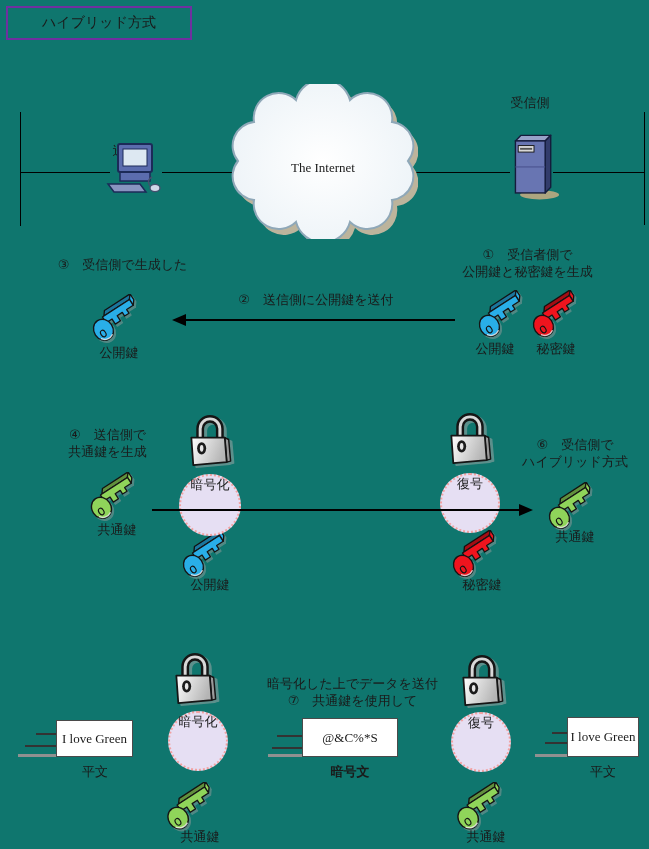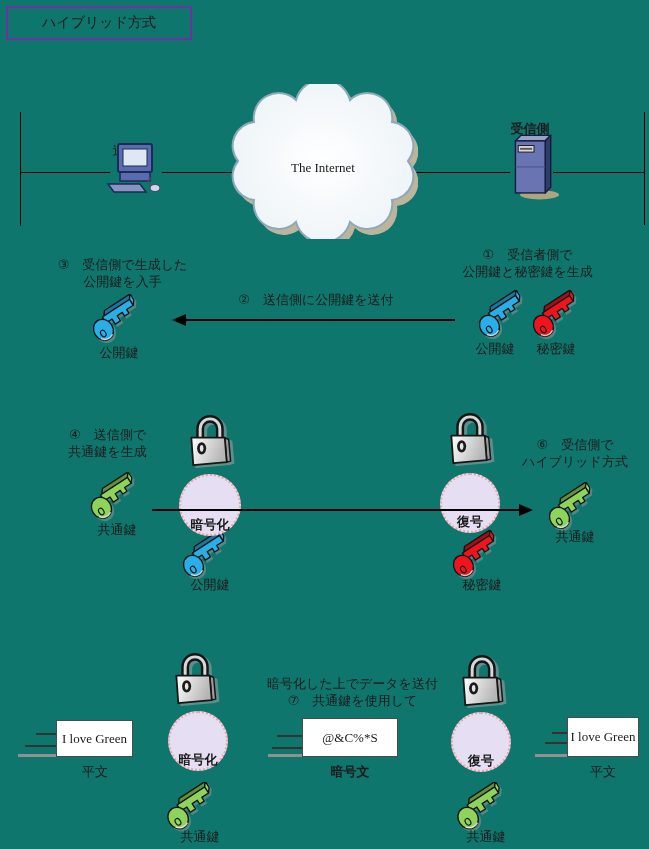--- a/index.html
+++ b/index.html
@@ -16,22 +16,22 @@
     left:6px;top:6px;width:182px;height:30px;border:2px solid #7030A0;
     display:flex;align-items:center;justify-content:center;font-size:14px;
   }
   
   .hline{height:1px;background:#000;}
   .vline{width:1px;background:#000;}
   
   .proc-circle{
     width:62px;height:62px;border-radius:50%;box-sizing:border-box;
     background:#E6DFF3;border:2px dotted #F2A2A2;
-    display:flex;align-items:flex-end;justify-content:center;
-    font-size:13px;z-index:1;font-weight:bold;
+    display:flex;align-items:flex-start;justify-content:center;
+    font-size:13px;z-index:1;
   }
   
   .arrow-line{height:2px;background:#000;z-index:2;}
   .tri-left{width:0;height:0;border-top:6px solid transparent;border-bottom:6px solid transparent;border-right:14px solid #000;z-index:2;}
   .tri-right{width:0;height:0;border-top:6px solid transparent;border-bottom:6px solid transparent;border-left:14px solid #000;z-index:2;}
   
   .doc-box{
     box-sizing:border-box;border:1.5px solid #4a4a4a;background:#fff;
     display:flex;align-items:center;justify-content:center;font-size:13px;
   }
@@ -120,28 +120,27 @@
   <div class="abs lbl" style="left:92px;top:115px;width:80px;margin-top:27px;">送信側</div>
   <svg class="abs" style="left:106px;top:142px;" width="60" height="58">
       <use href="#computer-shape"></use>
     </svg>
 
   <svg class="abs" style="left:228px;top:84px;" width="190" height="155">
       <use href="#cloud-shape"></use>
     </svg>
   <div class="abs lbl serif" style="left:228px;top:160px;width:190px;">The Internet</div>
 
-  <div class="abs lbl" style="left:495px;top:120px;width:70px;font-weight:bold;">受信側</div>
+  <div class="abs lbl" style="left:495px;top:94px;width:70px;">受信側</div>
   <svg class="abs" style="left:508px;top:130px;" width="52" height="72">
       <use href="#server-shape"></use>
     </svg>
 
   <div class="abs txt" style="left:45px;top:256px;width:155px;">
     <div>③　受信側で生成した</div>
-    <div>公開鍵を入手</div>
   </div>
   <svg class="abs key-svg" style="left:92px;top:294px;" width="54" height="48" color="#29AEE8">
       <use href="#key-shape"></use>
     </svg>
   <div class="abs lbl" style="left:86px;top:344px;width:66px;">公開鍵</div>
 
   <div class="abs txt" style="left:236px;top:291px;width:160px;">②　送信側に公開鍵を送付</div>
   <div class="abs tri-left" style="left:172px;top:314px;"></div>
   <div class="abs arrow-line" style="left:184px;top:319px;width:271px;"></div>
 

